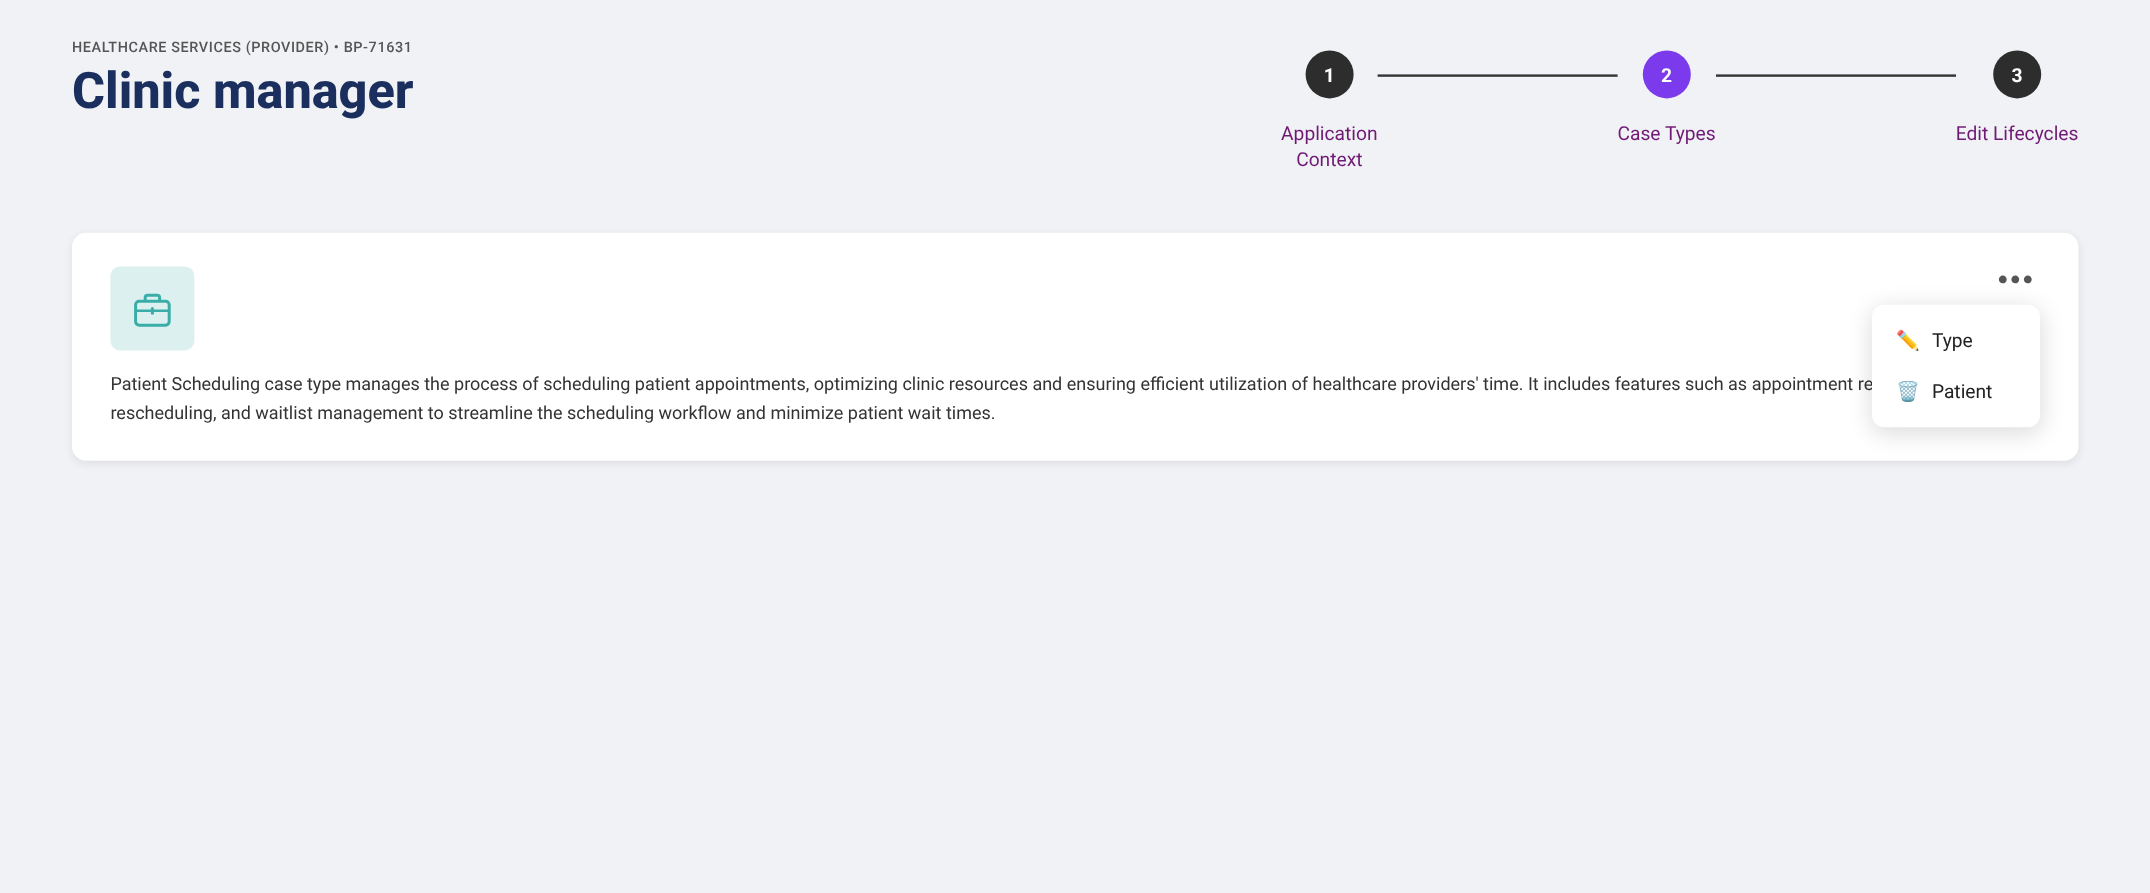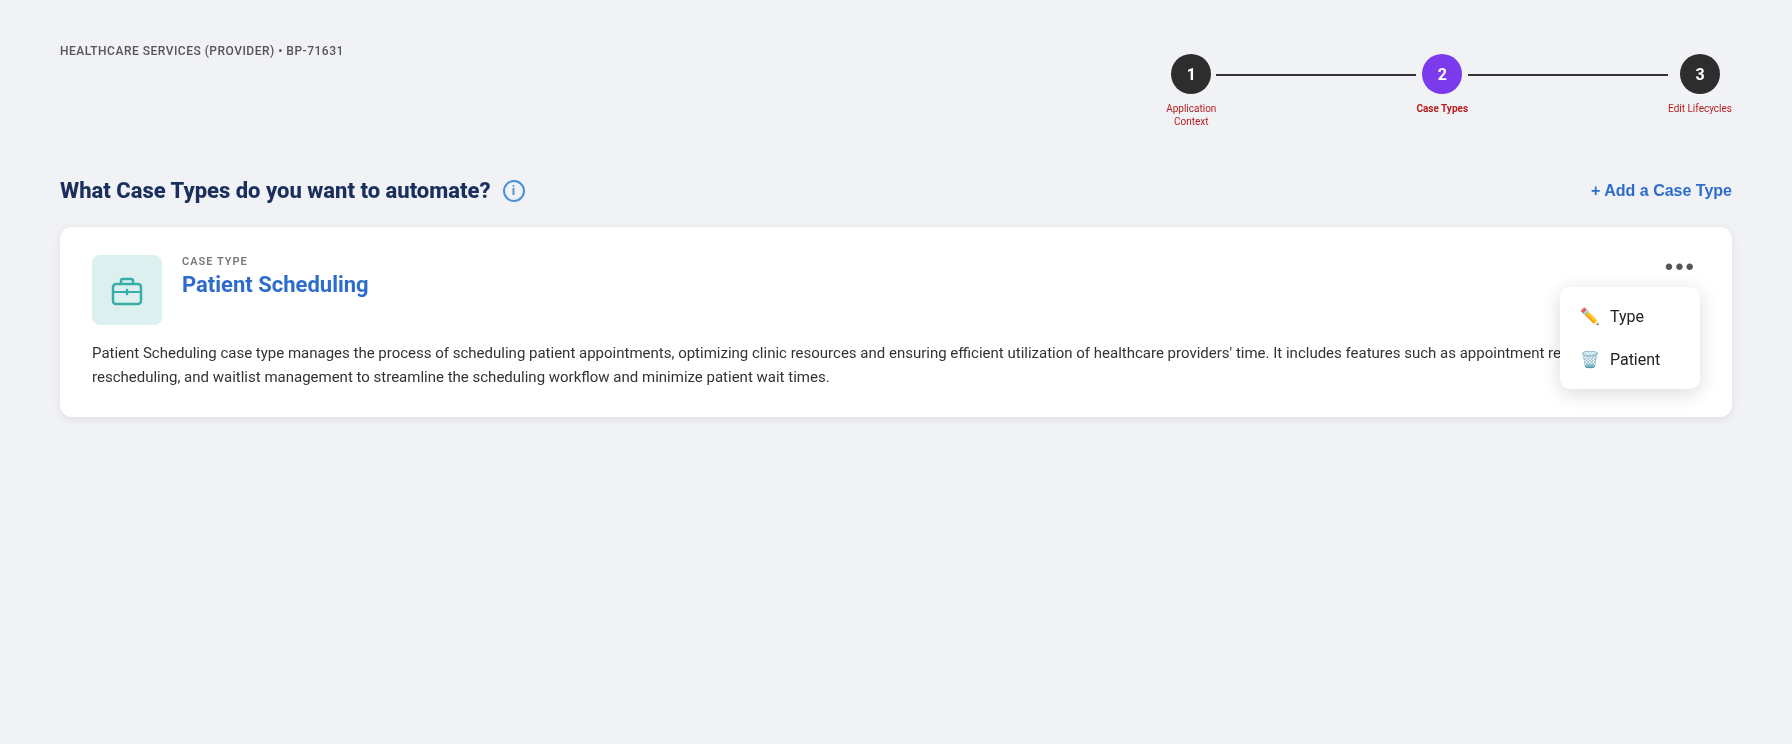--- a/index.html
+++ b/index.html
@@ -5,21 +5,21 @@
     * { box-sizing: border-box; margin: 0; padding: 0; }
 
     body {
       background: #f0f2f5;
       font-family: -apple-system, BlinkMacSystemFont, 'Segoe UI', Roboto, sans-serif;
       min-height: 744px;
       width: 1792px;
     }
 
     .page {
-      padding: 44px 60px;
+      padding: 32px 60px;
       max-width: 1792px;
     }
 
     
     .header-row {
       display: flex;
       justify-content: space-between;
       align-items: flex-start;
       margin-bottom: 50px;
     }
@@ -55,28 +55,28 @@
       font-size: 16px;
       color: #fff;
       z-index: 1;
       position: relative;
     }
 
     .step-circle.dark { background: #2d2d2d; }
     .step-circle.purple { background: #7c3aed; }
 
     .step-label {
-      margin-top: 8px;
-      font-size: 10px;
-      color: #b91c1c;
+      margin-top: 20px;
+      font-size: 16px;
+      color: #701a75;
       text-align: center;
       line-height: 1.3;
     }
 
-    .step-label.bold { font-weight: 700; }
+    .step-label.bold { font-weight: 400; }
 
     
     .stepper-container {
       display: flex;
       align-items: flex-start;
       position: relative;
       padding-top: 10px;
     }
 
     .step-wrapper {
@@ -248,20 +248,21 @@
   </style>
 </head>
 <body>
 
 <div class="page">
 
   <div class="header-row">
 
     <div class="title-section">
       <span class="breadcrumb-text">HEALTHCARE SERVICES (PROVIDER) • BP-71631</span>
+      <h1 class="page-title">Clinic manager</h1>
     </div>
 
     <div class="stepper-container">
 
       <div class="step-wrapper">
         <div class="step-circle dark">
           <span>1</span>
         </div>
         <div class="step-label" style="white-space: pre-line;">Application
 Context</div>
@@ -280,49 +281,34 @@
 
       <div class="step-wrapper">
         <div class="step-circle dark">
           <span>3</span>
         </div>
         <div class="step-label">Edit Lifecycles</div>
       </div>
     </div>
   </div>
 
-  <div class="section-header">
-    <div class="section-title-group">
-      <span class="section-title">What Case Types do you want to automate?</span>
-      <div class="info-icon">
-        <span>i</span>
-      </div>
-    </div>
-    <button class="add-case-btn">
-      <span>+ Add a Case Type</span>
-    </button>
-  </div>
 
   <div class="case-card">
     <div class="card-header">
       <div class="card-left">
 
         <div class="case-icon-box">
           <svg class="briefcase-icon" width="40" height="40" viewBox="0 0 40 40" fill="none" xmlns="http://www.w3.org/2000/svg">
             <rect x="6" y="14" width="28" height="20" rx="3" stroke="#3aada8" stroke-width="2.5" fill="none"></rect>
             <path d="M14 14v-3a2 2 0 0 1 2-2h8a2 2 0 0 1 2 2v3" stroke="#3aada8" stroke-width="2.5" fill="none"></path>
             <line x1="6" y1="22" x2="34" y2="22" stroke="#3aada8" stroke-width="2"></line>
             <line x1="20" y1="20" x2="20" y2="24" stroke="#3aada8" stroke-width="2.5" stroke-linecap="round"></line>
           </svg>
         </div>
 
-        <div class="card-title-section">
-          <span class="case-type-label">CASE TYPE</span>
-          <span class="case-name">Patient Scheduling</span>
-        </div>
       </div>
 
       <button class="more-btn">
         <span>•••</span>
       </button>
     </div>
 
     <p class="card-description">Patient Scheduling case type manages the process of scheduling patient appointments, optimizing clinic resources and ensuring efficient utilization of healthcare providers' time. It includes features such as appointment reminders, rescheduling, and waitlist management to streamline the scheduling workflow and minimize patient wait times.</p>
 
     <div class="dropdown-menu">

